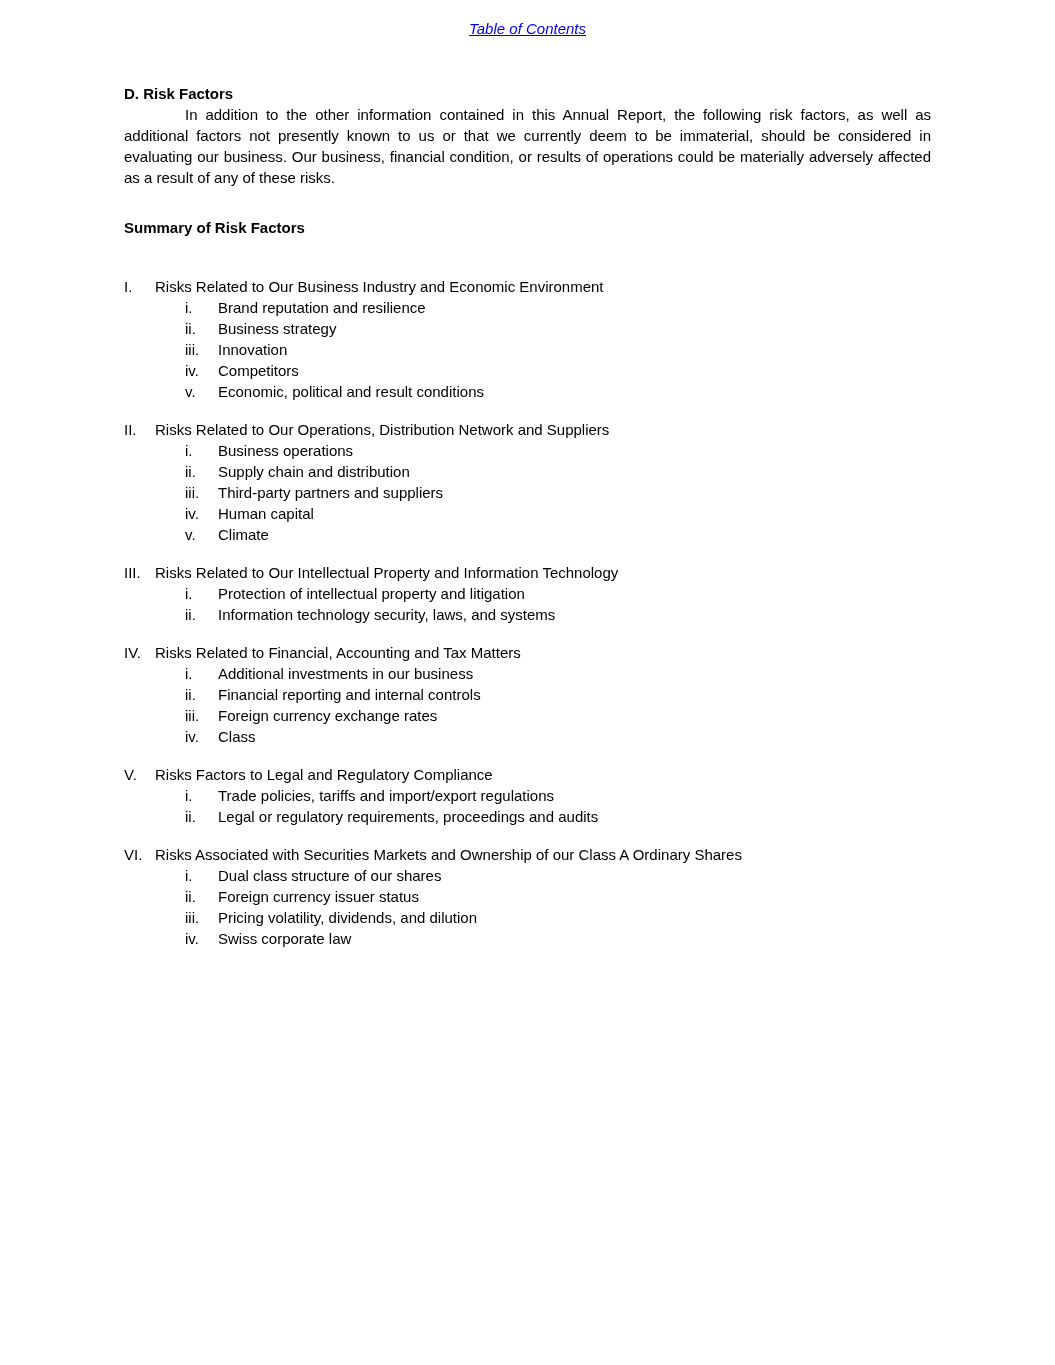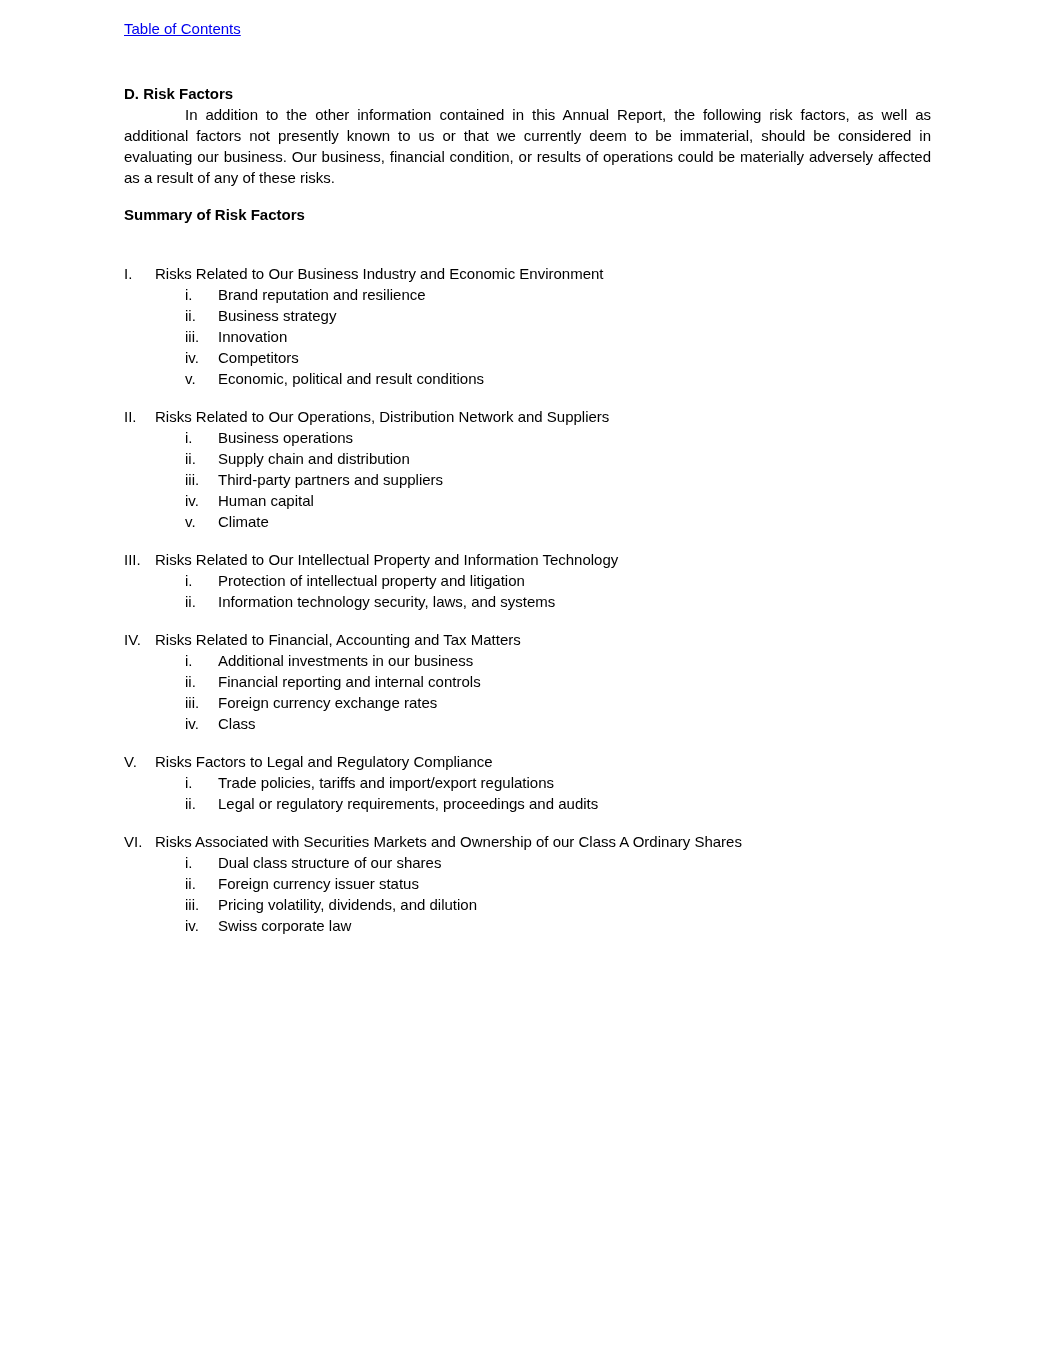--- a/index.html
+++ b/index.html
@@ -11,38 +11,39 @@
     font-size: 15px;
     color: #000000;
     position: relative;
     overflow: hidden;
   }
   .page {
     padding: 18px 124px 0 124px;
     width: 1055px;
   }
   .toc-row {
-    text-align: left;
-    line-height: 21px;
+    text-align: center;
+    line-height: 21px;
+    font-style: italic;
   }
   .toc-link {
     text-decoration: underline;
     cursor: pointer;
   }
   .doc-heading {
     font-weight: bold;
     line-height: 21px;
   }
   .heading-risk { margin-top: 44px; }
   .para {
     text-align: justify;
     text-indent: 61px;
     line-height: 21px;
   }
-  .heading-summary { margin-top: 16px; }
+  .heading-summary { margin-top: 29px; }
   .risk-list { margin-top: 38px; }
   .risk-section { margin-bottom: 17px; }
   .section-row {
     display: flex;
     line-height: 21px;
   }
   .section-num {
     width: 31px;
     flex: none;
   }

